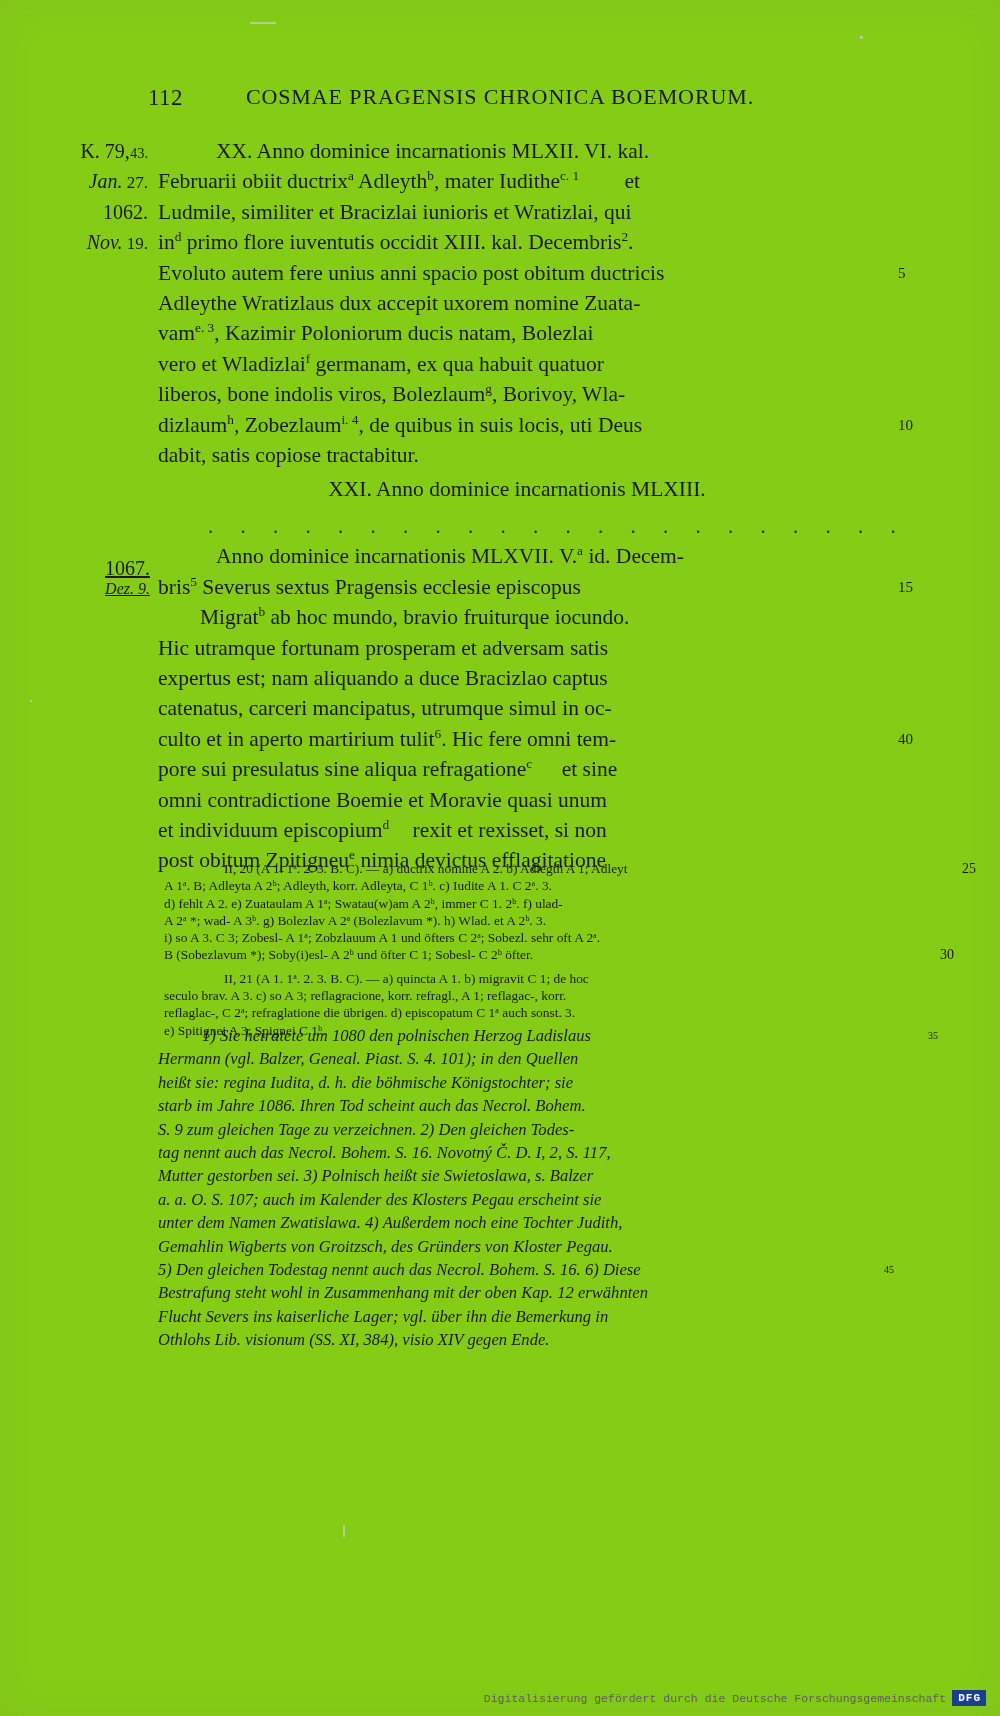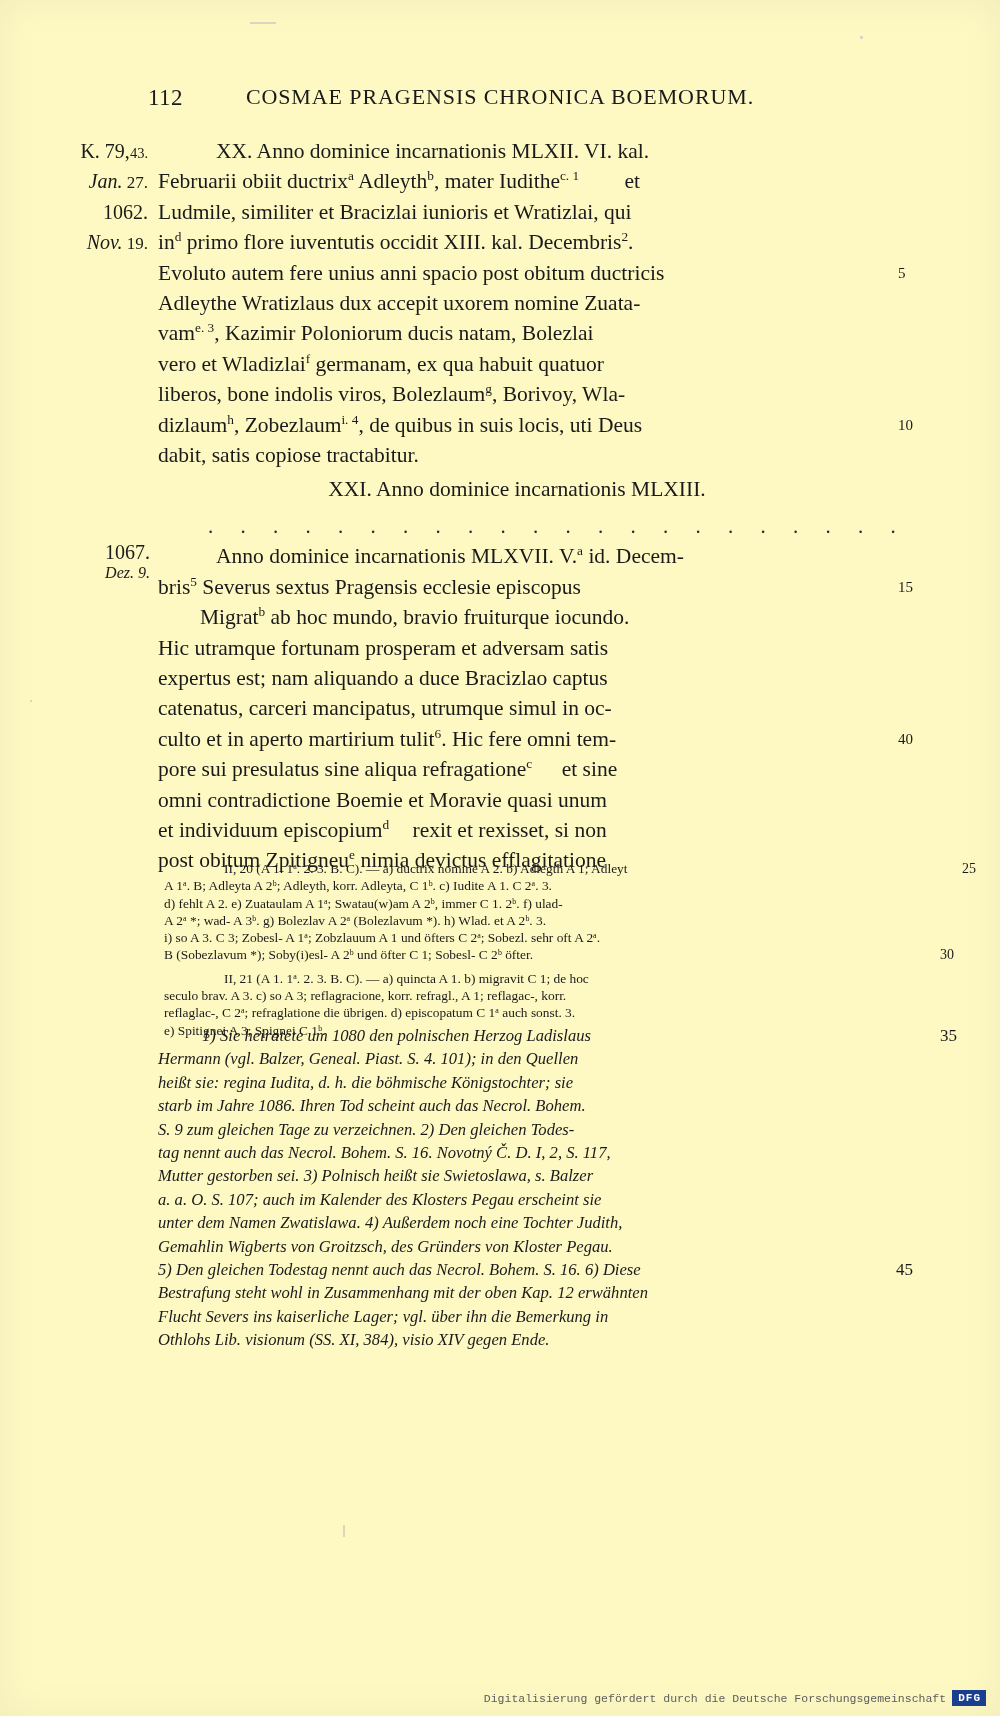--- a/index.html
+++ b/index.html
@@ -11,21 +11,21 @@
     width: 1000px;
     height: 1716px;
     position: relative;
     font-family: "Liberation Serif", serif;
     color: #1a1a1a;
     overflow: hidden;
   }
   .page {
     position: absolute;
     inset: 0;
-    background: #fef9c3;
+    background: #84cc16;
   }
   
   .scan-edge {
     position: absolute;
     inset: 0;
     pointer-events: none;
     box-shadow: inset 0 0 38px rgba(120,115,105,0.09);
   }
 
   
@@ -96,24 +96,25 @@
   }
   .dots {
     letter-spacing: 11px;
     font-size: 21px;
     color: #2a2a2a;
   }
   .yearnote {
     position: absolute;
     right: 100%;
     margin-right: 8px;
-    top: 0;
+    top: 16px;
     width: 150px;
     text-align: right;
     white-space: nowrap;
+    text-decoration: underline;
   }
   .yearnote .y { font-size: 20px; display: block; line-height: 23px; }
   .yearnote .d { font-size: 16px; font-style: italic; display: block; line-height: 18px; }
 
   
   .apparatus {
     position: absolute;
     top: 860px;
     left: 164px;
     width: 716px;
@@ -137,22 +138,22 @@
     left: 158px;
     width: 716px;
     font-size: 16.6px;
     line-height: 23.4px;
     font-style: italic;
   }
   .footnotes .fl { position: relative; white-space: nowrap; }
   .fnum {
     position: absolute;
     left: 100%;
-    margin-left: 22px;
-    font-size: 17px;
+    margin-left: 10px;
+    font-size: 10px;
     font-style: normal;
   }
 
   
   .dfg {
     position: absolute;
     bottom: 10px;
     right: 14px;
     display: flex;
     align-items: center;

